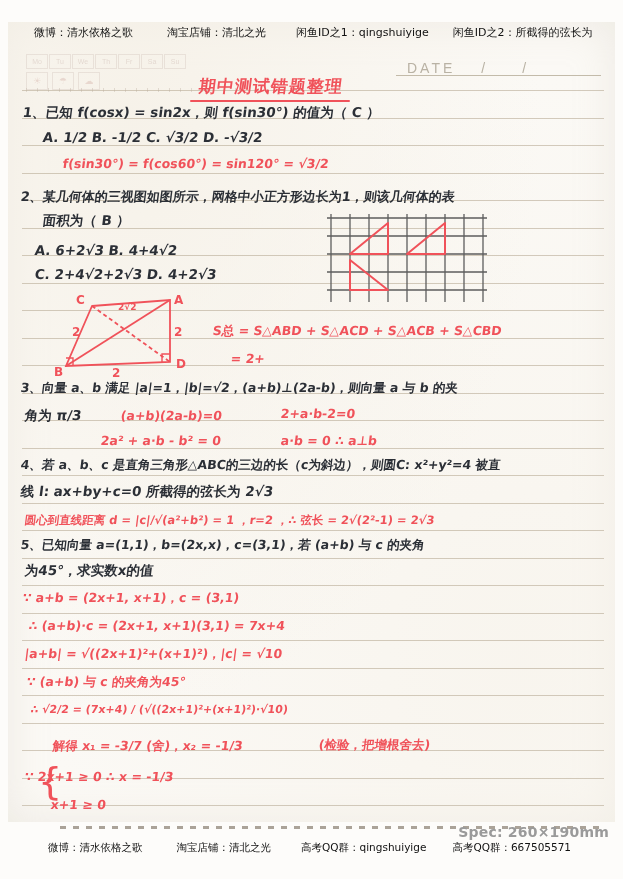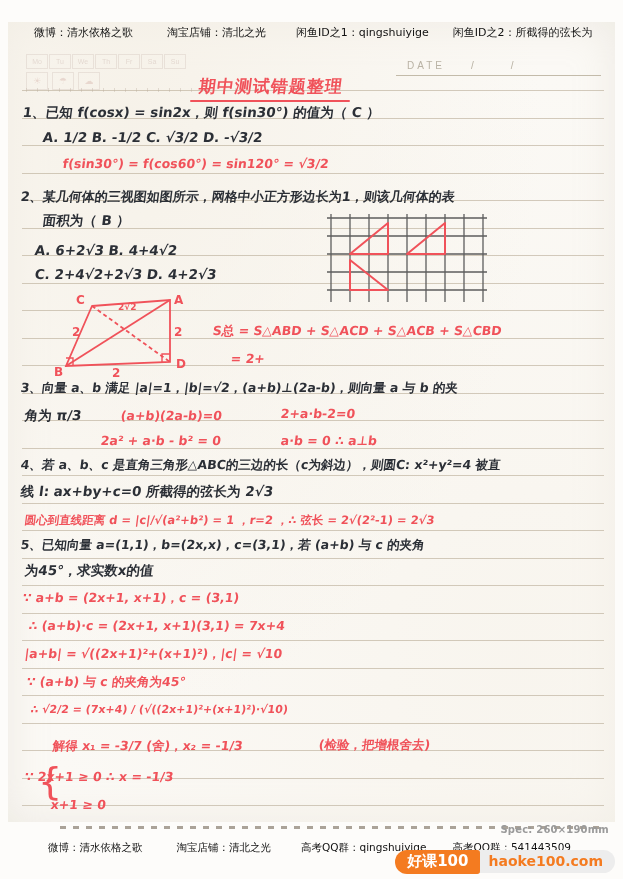--- a/index.html
+++ b/index.html
@@ -24,21 +24,21 @@
       radial-gradient(ellipse at 85% 80%, rgba(247,243,235,.7), transparent 65%);
     pointer-events:none;
   }
   
   .rules{position:absolute;left:14px;top:68px;width:582px;height:730px;pointer-events:none;}
   .rule{position:absolute;left:0;width:100%;height:1px;background:#b9ad97;opacity:.62;}
 
   
   .date-line{
     position:absolute;right:18px;top:38px;width:190px;
-    font-size:10px;letter-spacing:3px;color:#b9b2a4;
+    font-size:14px;letter-spacing:3px;color:#b9b2a4;
     display:flex;align-items:center;gap:0;
   }
   .date-line .lbl{margin-right:26px;}
   .date-line .slash{margin:0 34px 0 0;}
   .date-underline{
     position:absolute;right:14px;top:53px;width:205px;height:1px;background:#b5ab97;opacity:.8;
   }
 
   
   .cal{position:absolute;left:18px;top:32px;opacity:.30;}
@@ -87,21 +87,21 @@
     display:flex;align-items:center;
     font-size:11px;color:#111;font-family:"DejaVu Sans","Liberation Sans",sans-serif;
   }
   .wm-top span{white-space:nowrap;}
   .wm-bot{
     position:absolute;left:0;top:841px;width:623px;
     display:flex;align-items:center;
     font-size:10.5px;color:#111;font-family:"DejaVu Sans","Liberation Sans",sans-serif;
   }
   .spec{
-    position:absolute;right:14px;top:824px;font-size:10px;font-weight:700;
+    position:absolute;right:14px;top:824px;font-size:14px;font-weight:700;
     color:#9a9a9a;font-family:"DejaVu Sans",sans-serif;letter-spacing:.2px;text-align:right;
   }
   .logo{
     position:absolute;right:8px;top:849px;height:25px;display:flex;align-items:center;
   }
   .logo .pill{
     background:#f47b20;color:#fff;font-size:15px;font-weight:700;
     padding:2px 12px 3px 12px;border-radius:13px 3px 3px 13px;
     font-family:"DejaVu Sans","Liberation Sans",sans-serif;letter-spacing:0;
     position:relative;z-index:2;
@@ -278,21 +278,17 @@
     <span style="margin-left:24px;">闲鱼ID之2：所截得的弦长为</span>
   </div>
 
   <div class="dashline"></div>
   <div class="spec">Spec: 260×190mm</div>
 
   <div class="wm-bot">
     <span style="margin-left:48px;">微博：清水依格之歌</span>
     <span style="margin-left:34px;">淘宝店铺：清北之光</span>
     <span style="margin-left:30px;">高考QQ群：qingshuiyige</span>
-    <span style="margin-left:26px;">高考QQ群：541443509</span>
-  </div>
-
-  <div class="logo">
-    <span class="pill">好课100</span>
-    <span class="tail">haoke100.com</span>
-  </div>
+    <span style="margin-left:26px;">高考QQ群：667505571</span>
+  </div>
+
 
 </div>
 
 </body></html>

